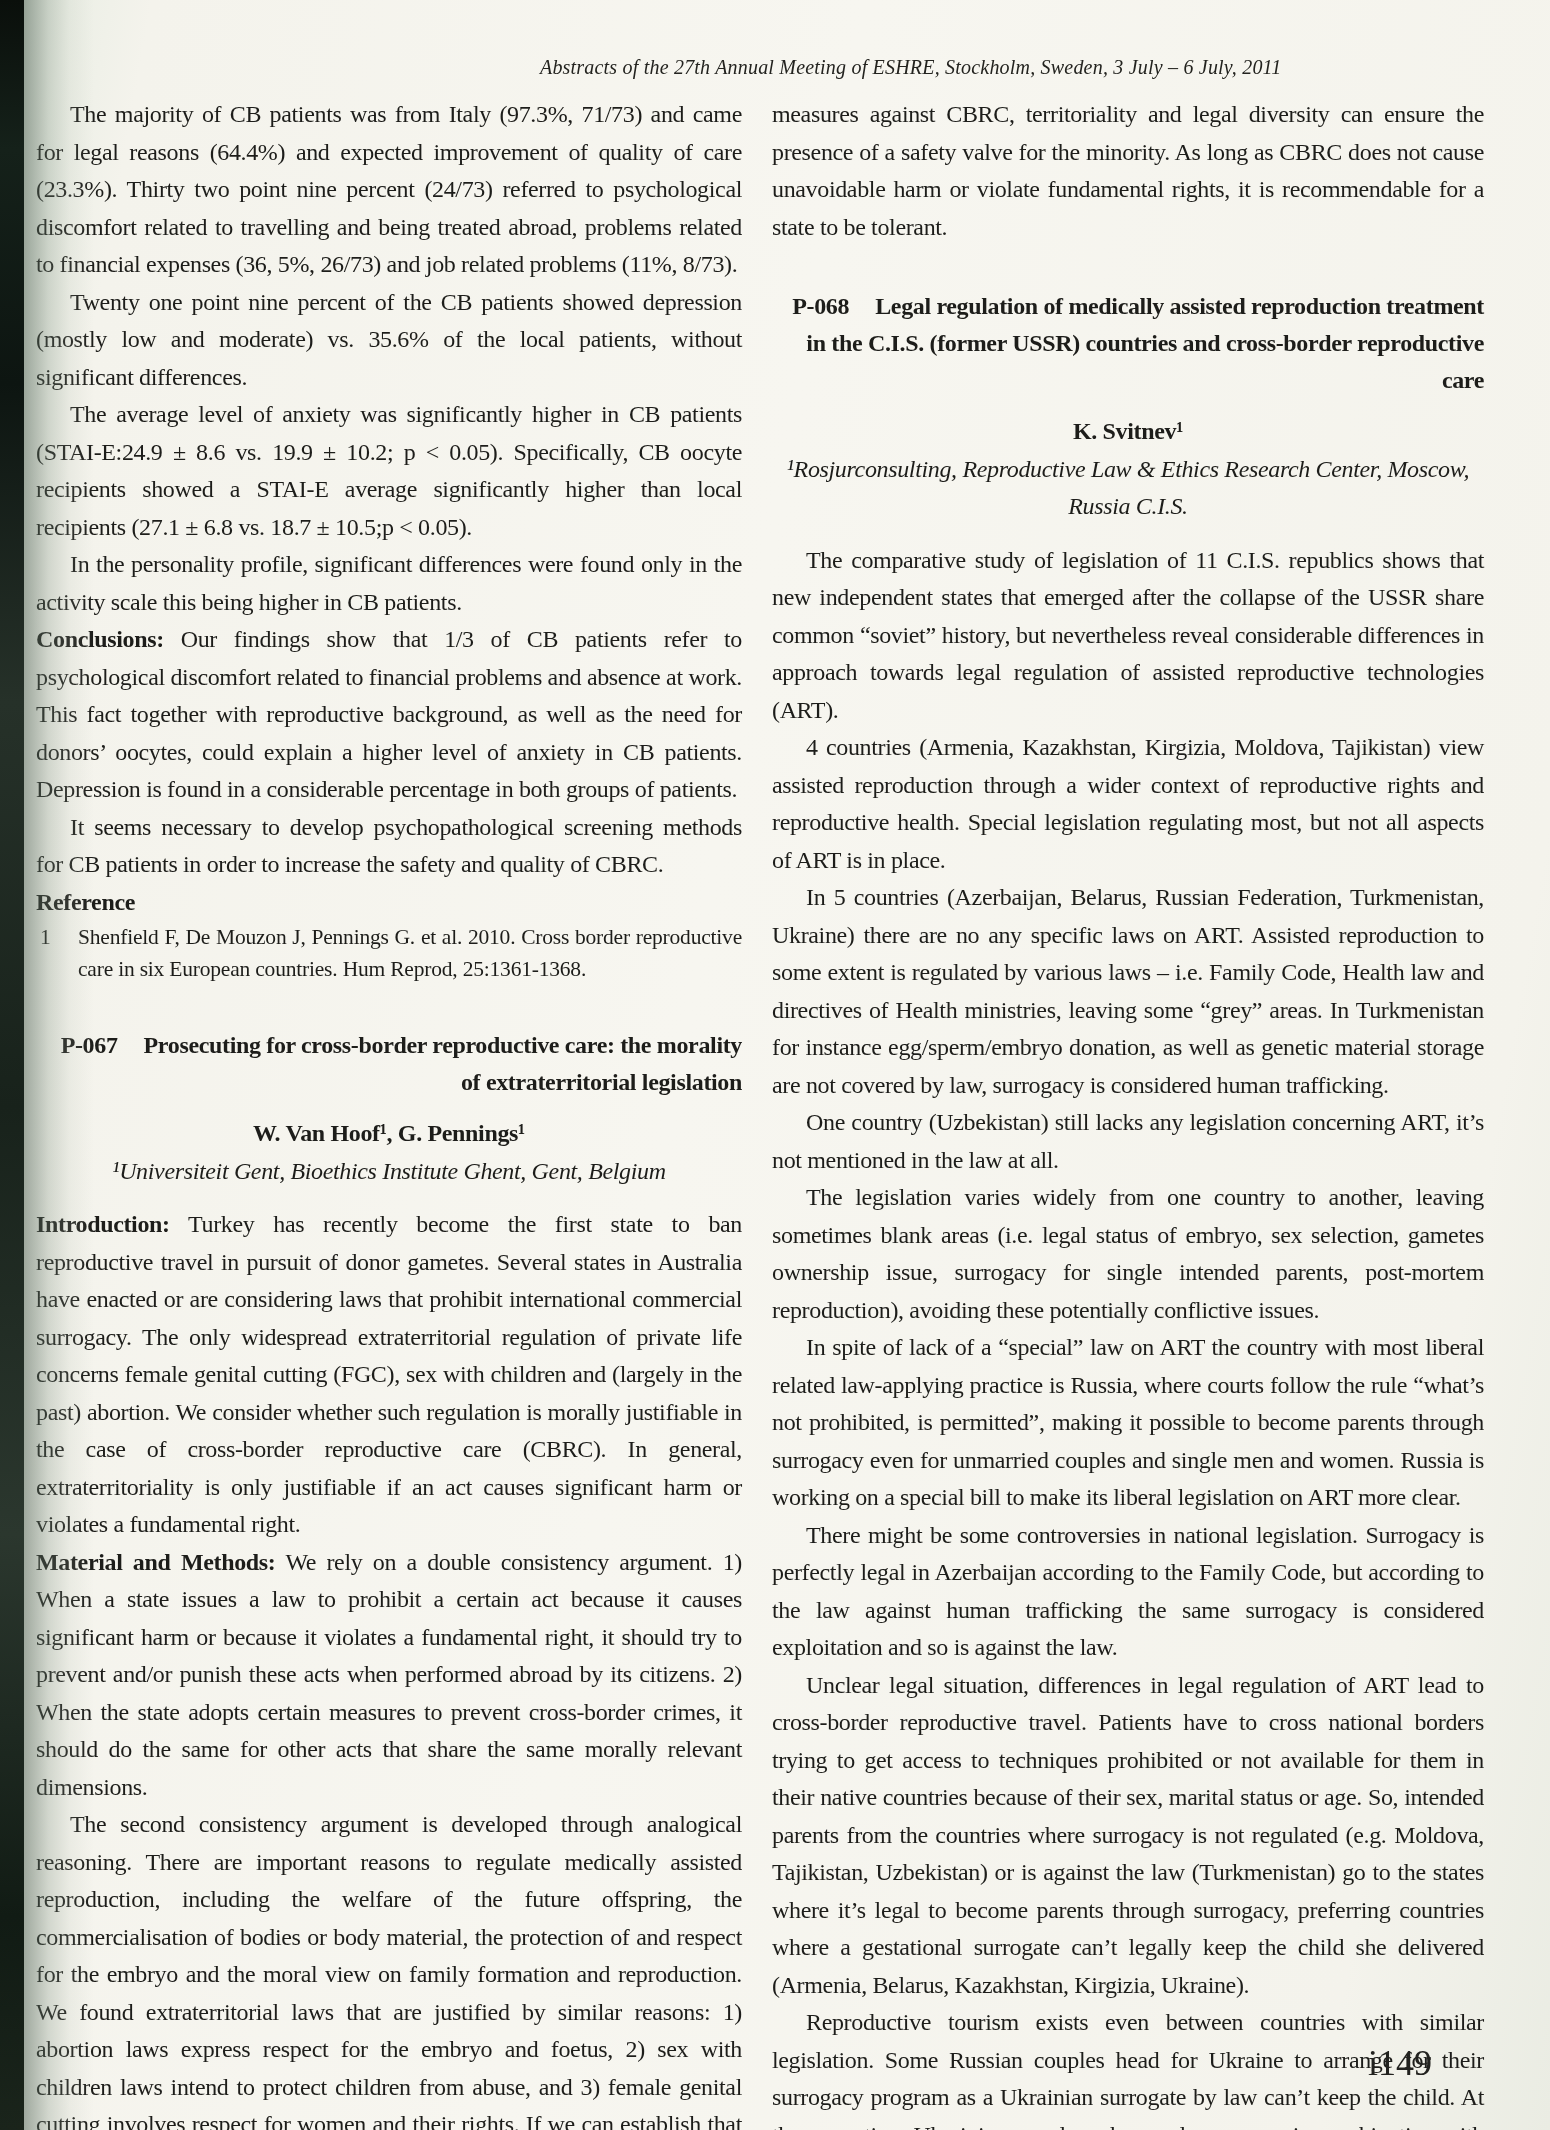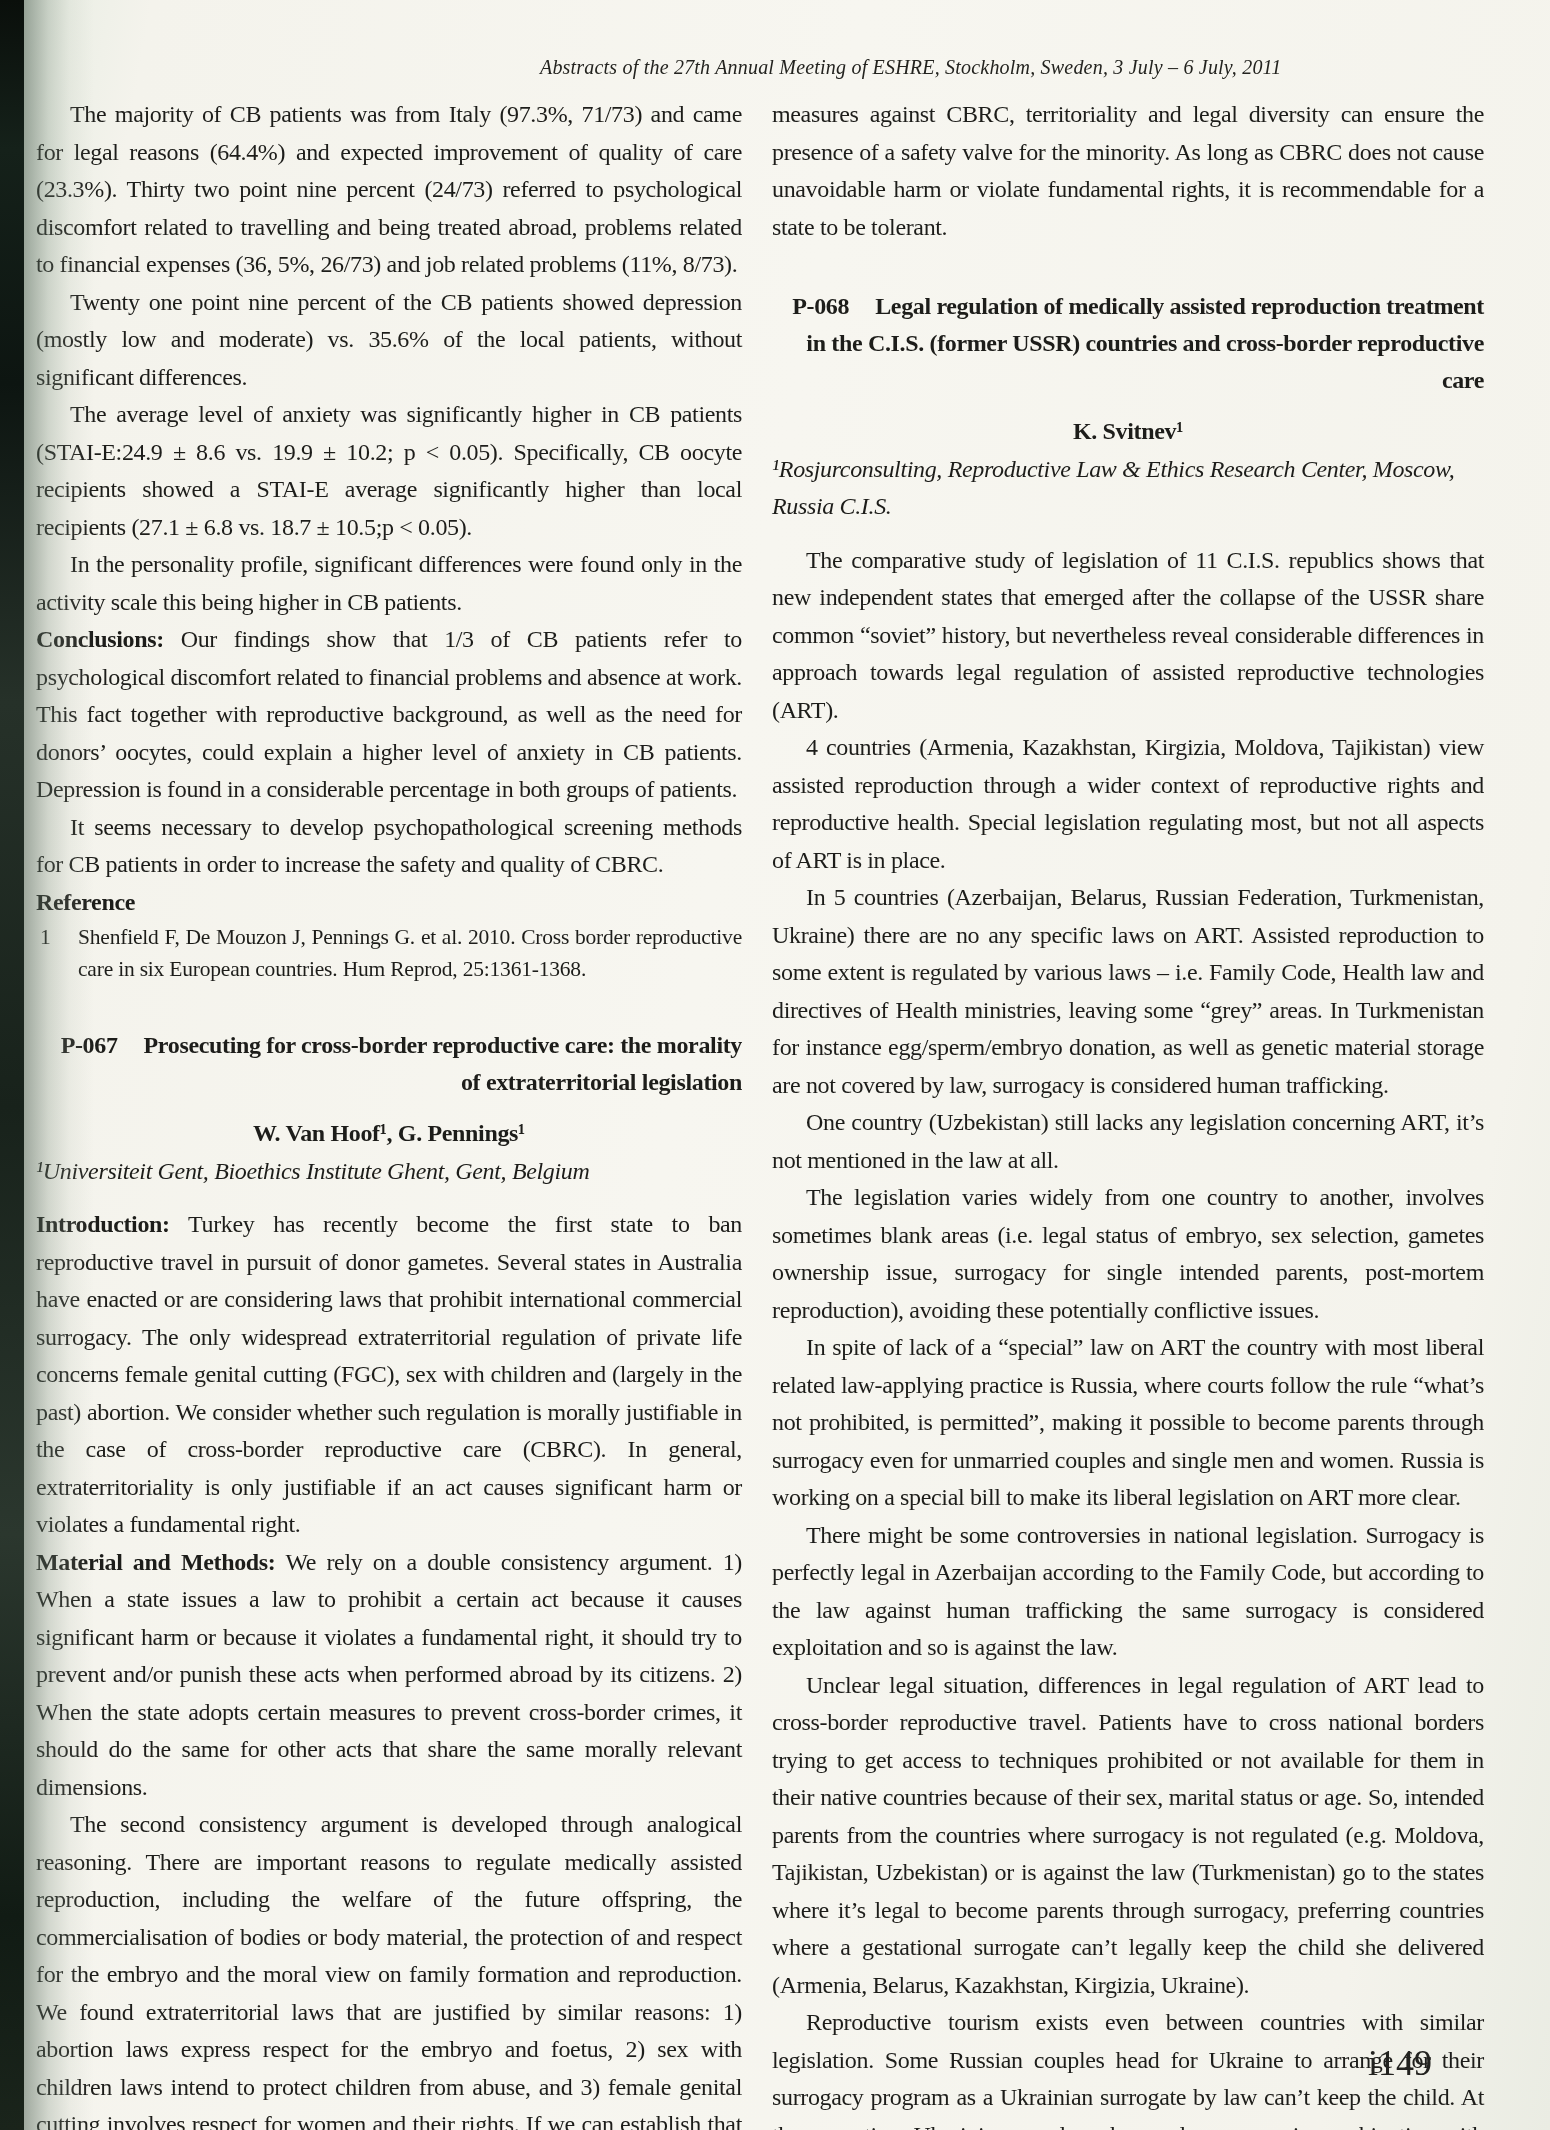--- a/index.html
+++ b/index.html
@@ -49,21 +49,21 @@
   .lead-label { font-weight:bold; }
 
   .abstract-title {
     font-weight:bold; text-align:right;
     margin-top:42px !important; margin-bottom:12px !important;
     line-height:37px;
   }
   .abstract-title .code { margin-right:26px; }
 
   .authors     { text-align:center; margin-top:14px !important;font-weight:bold; }
-  .affiliation { text-align:left; font-style:italic; margin-bottom:16px !important; }
+  .affiliation { text-align:center; font-style:italic; margin-bottom:16px !important; }
 
   .section-heading { font-weight:bold; text-align:left; }
 
   .reference {
     font-size:21.5px; line-height:32px; letter-spacing:-0.2px;
     padding-left:42px; position:relative; text-align:justify;
   }
   .reference .num { position:absolute; left:4px; top:0; }
 
   .page-number {
@@ -98,21 +98,21 @@
     </div>
   <div class="column" id="right-col">
       <p class="para">measures against CBRC, territoriality and legal diversity can ensure the presence of a safety valve for the minority. As long as CBRC does not cause unavoidable harm or violate fundamental rights, it is recommendable for a state to be tolerant.</p>
       <p class="abstract-title"><span class="code">P-068</span><span>Legal regulation of medically assisted reproduction treatment in the C.I.S. (former USSR) countries and cross-border reproductive care</span></p>
       <p class="authors">K. Svitnev¹</p>
       <p class="affiliation">¹Rosjurconsulting, Reproductive Law &amp; Ethics Research Center, Moscow, Russia C.I.S.</p>
       <p class="para indent">The comparative study of legislation of 11 C.I.S. republics shows that new independent states that emerged after the collapse of the USSR share common “soviet” history, but nevertheless reveal considerable differences in approach towards legal regulation of assisted reproductive technologies (ART).</p>
       <p class="para indent">4 countries (Armenia, Kazakhstan, Kirgizia, Moldova, Tajikistan) view assisted reproduction through a wider context of reproductive rights and reproductive health. Special legislation regulating most, but not all aspects of ART is in place.</p>
       <p class="para indent">In 5 countries (Azerbaijan, Belarus, Russian Federation, Turkmenistan, Ukraine) there are no any specific laws on ART. Assisted reproduction to some extent is regulated by various laws – i.e. Family Code, Health law and directives of Health ministries, leaving some “grey” areas. In Turkmenistan for instance egg/sperm/embryo donation, as well as genetic material storage are not covered by law, surrogacy is considered human trafficking.</p>
       <p class="para indent">One country (Uzbekistan) still lacks any legislation concerning ART, it’s not mentioned in the law at all.</p>
-      <p class="para indent">The legislation varies widely from one country to another, involves sometimes blank areas (i.e. legal status of embryo, sex selection, gametes ownership issue, surrogacy for single intended parents, post-mortem reproduction), avoiding these potentially conflictive issues.</p>
+      <p class="para indent">The legislation varies widely from one country to another, leaving sometimes blank areas (i.e. legal status of embryo, sex selection, gametes ownership issue, surrogacy for single intended parents, post-mortem reproduction), avoiding these potentially conflictive issues.</p>
       <p class="para indent">In spite of lack of a “special” law on ART the country with most liberal related law-applying practice is Russia, where courts follow the rule “what’s not prohibited, is permitted”, making it possible to become parents through surrogacy even for unmarried couples and single men and women. Russia is working on a special bill to make its liberal legislation on ART more clear.</p>
       <p class="para indent">There might be some controversies in national legislation. Surrogacy is perfectly legal in Azerbaijan according to the Family Code, but according to the law against human trafficking the same surrogacy is considered exploitation and so is against the law.</p>
       <p class="para indent">Unclear legal situation, differences in legal regulation of ART lead to cross-border reproductive travel. Patients have to cross national borders trying to get access to techniques prohibited or not available for them in their native countries because of their sex, marital status or age. So, intended parents from the countries where surrogacy is not regulated (e.g. Moldova, Tajikistan, Uzbekistan) or is against the law (Turkmenistan) go to the states where it’s legal to become parents through surrogacy, preferring countries where a gestational surrogate can’t legally keep the child she delivered (Armenia, Belarus, Kazakhstan, Kirgizia, Ukraine).</p>
       <p class="para indent">Reproductive tourism exists even between countries with similar legislation. Some Russian couples head for Ukraine to arrange for their surrogacy program as a Ukrainian surrogate by law can’t keep the child. At the same time Ukrainian couples who need surrogacy in combination with embryo donation, couples who are not officially married and single Ukrainians of both sexes who want to become parents through surrogacy come to Russia as genetic link, marital status and sex are irrelevant when arranging a surrogacy program there.</p>
     </div>
 
   <div class="page-number">i149</div>
 </div>
 
 </body></html>

